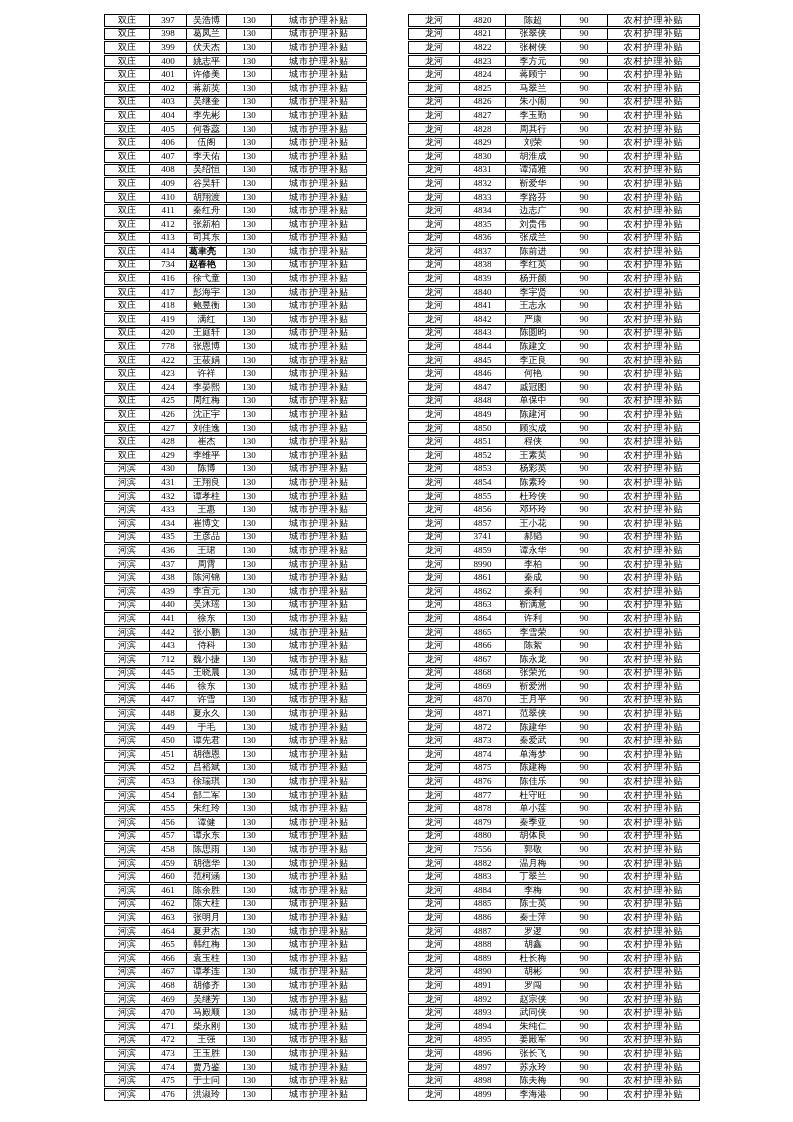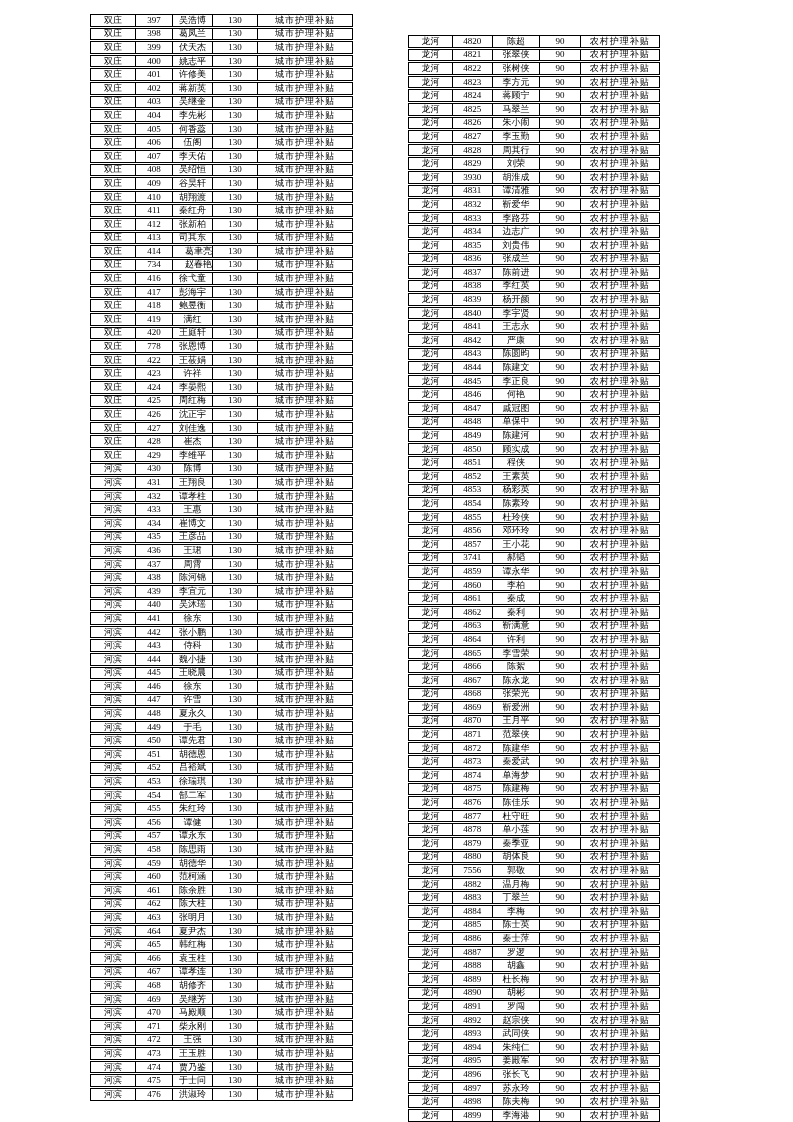--- a/index.html
+++ b/index.html
@@ -12,22 +12,22 @@
     position: relative;
     width: 793px;
     height: 1122px;
     background: #ffffff;
     overflow: hidden;
   }
   .subsidy-table {
     position: absolute;
     top: 14px;
   }
-  .t-left  { left: 90px;  width: 263px; }
-  .t-right { left: 408px; width: 252px; margin-top: 21px; }
+  .t-left  { left: 104px;  width: 263px; }
+  .t-right { left: 408px; width: 292px; }
   .row {
     display: flex;
     box-sizing: border-box;
     border: 1px solid #000000;
     margin-bottom: 1px;
     height: 12.6px;
     background: #ffffff;
   }
   .cell {
     box-sizing: border-box;
@@ -35,21 +35,21 @@
     display: flex;
     align-items: center;
     justify-content: center;
     font-size: 9px;
     line-height: 1;
     color: #000000;
     white-space: nowrap;
     overflow: hidden;
   }
   .cell:first-child { border-left: none; }
-  .cell.align-left { justify-content: flex-start; padding-left: 12px; }
+  .cell.align-left { justify-content: flex-start; padding-left: 2px; font-weight: bold; }
   .cell.subsidy { letter-spacing: 1px; }
   
   .t-left .c0 { width: 44px; }
   .t-left .c1 { width: 37px; }
   .t-left .c2 { width: 40px; }
   .t-left .c3 { width: 45px; }
   .t-left .c4 { width: 95px; }
   
   .t-right .c0 { width: 50px; }
   .t-right .c1 { width: 46px; }
@@ -386,21 +386,21 @@
       </div>
       <div class="row">
         <div class="cell c0">河滨</div>
         <div class="cell c1">443</div>
         <div class="cell c2">侍科</div>
         <div class="cell c3">130</div>
         <div class="cell c4 subsidy">城市护理补贴</div>
       </div>
       <div class="row">
         <div class="cell c0">河滨</div>
-        <div class="cell c1">444</div>
+        <div class="cell c1">712</div>
         <div class="cell c2">魏小捷</div>
         <div class="cell c3">130</div>
         <div class="cell c4 subsidy">城市护理补贴</div>
       </div>
       <div class="row">
         <div class="cell c0">河滨</div>
         <div class="cell c1">445</div>
         <div class="cell c2">王晓晨</div>
         <div class="cell c3">130</div>
         <div class="cell c4 subsidy">城市护理补贴</div>
@@ -689,21 +689,21 @@
       </div>
       <div class="row">
         <div class="cell c0">龙河</div>
         <div class="cell c1">4829</div>
         <div class="cell c2">刘荣</div>
         <div class="cell c3">90</div>
         <div class="cell c4 subsidy">农村护理补贴</div>
       </div>
       <div class="row">
         <div class="cell c0">龙河</div>
-        <div class="cell c1">3930</div>
+        <div class="cell c1">4830</div>
         <div class="cell c2">胡淮成</div>
         <div class="cell c3">90</div>
         <div class="cell c4 subsidy">农村护理补贴</div>
       </div>
       <div class="row">
         <div class="cell c0">龙河</div>
         <div class="cell c1">4831</div>
         <div class="cell c2">谭清雅</div>
         <div class="cell c3">90</div>
         <div class="cell c4 subsidy">农村护理补贴</div>
@@ -899,21 +899,21 @@
       </div>
       <div class="row">
         <div class="cell c0">龙河</div>
         <div class="cell c1">4859</div>
         <div class="cell c2">谭永华</div>
         <div class="cell c3">90</div>
         <div class="cell c4 subsidy">农村护理补贴</div>
       </div>
       <div class="row">
         <div class="cell c0">龙河</div>
-        <div class="cell c1">4860</div>
+        <div class="cell c1">8990</div>
         <div class="cell c2">李柏</div>
         <div class="cell c3">90</div>
         <div class="cell c4 subsidy">农村护理补贴</div>
       </div>
       <div class="row">
         <div class="cell c0">龙河</div>
         <div class="cell c1">4861</div>
         <div class="cell c2">秦成</div>
         <div class="cell c3">90</div>
         <div class="cell c4 subsidy">农村护理补贴</div>

